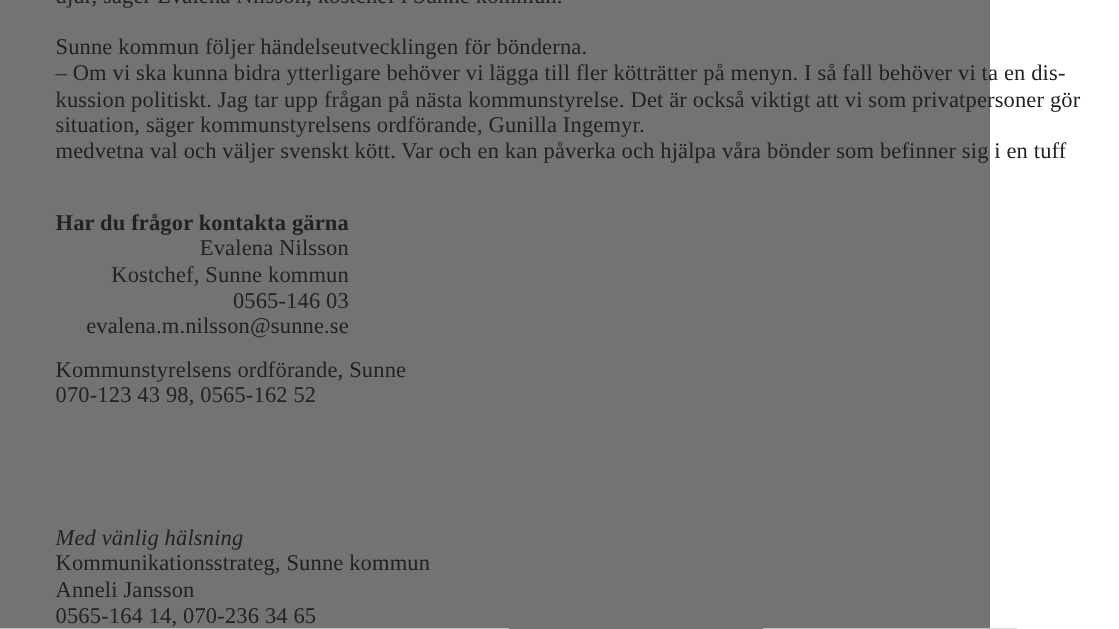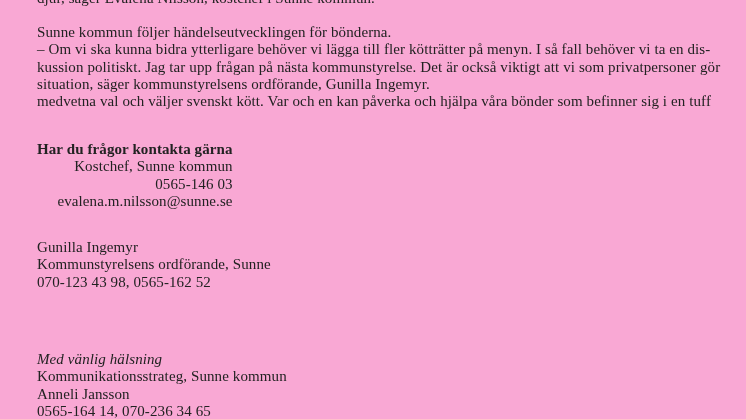--- a/index.html
+++ b/index.html
@@ -10,23 +10,23 @@
   body {
     width: 746px;
     height: 419px;
     overflow: hidden;
     position: relative;
     font-family: "Liberation Serif", "DejaVu Serif", serif;
     color: #222222;
   }
   .doc {
     position: relative;
-    width: 746px;
+    width: 660px;
     height: 419px;
-    background: #f9a8d4;
+    background: #737373;
     text-decoration: underline;
   }
   .block {
     position: absolute;
     left: 37px;
   }
   .line {
     font-size: 15px;
     line-height: 17.3px;
     white-space: pre;
@@ -54,27 +54,27 @@
   <div class="block" id="body-paragraph">
     <div class="line">Sunne kommun följer händelseutvecklingen för bönderna.</div>
     <div class="line">– Om vi ska kunna bidra ytterligare behöver vi lägga till fler kötträtter på menyn. I så fall behöver vi ta en dis-</div>
     <div class="line">kussion politiskt. Jag tar upp frågan på nästa kommunstyrelse. Det är också viktigt att vi som privatpersoner gör</div>
     <div class="line">situation, säger kommunstyrelsens ordförande, Gunilla Ingemyr.</div>
     <div class="line">medvetna val och väljer svenskt kött. Var och en kan påverka och hjälpa våra bönder som befinner sig i en tuff</div>
   </div>
 
   <div class="block" id="contact-block-1">
     <div class="line bold">Har du frågor kontakta gärna</div>
+    <div class="line">Evalena Nilsson</div>
     <div class="line">Kostchef, Sunne kommun</div>
     <div class="line">0565-146 03</div>
     <div class="line">evalena.m.nilsson@sunne.se</div>
   </div>
 
   <div class="block" id="contact-block-2">
-    <div class="line">Gunilla Ingemyr</div>
     <div class="line">Kommunstyrelsens ordförande, Sunne</div>
     <div class="line">070-123 43 98, 0565-162 52</div>
   </div>
 
   <div class="block" id="signature-block">
     <div class="line italic">Med vänlig hälsning</div>
     <div class="line">Kommunikationsstrateg, Sunne kommun</div>
     <div class="line">Anneli Jansson</div>
     <div class="line">0565-164 14, 070-236 34 65</div>
   </div>

